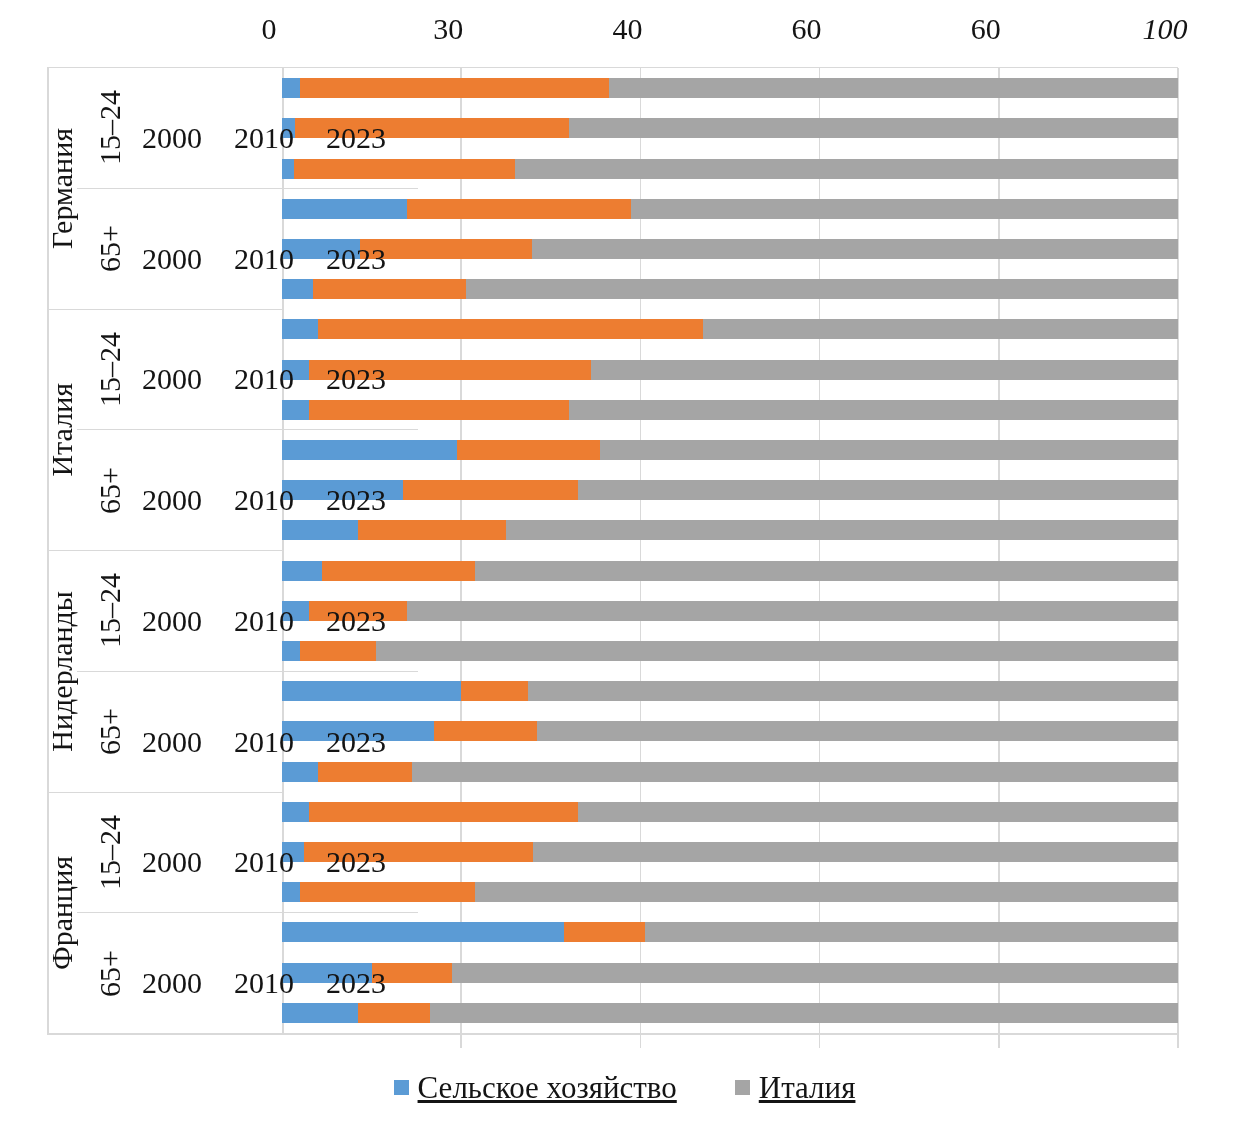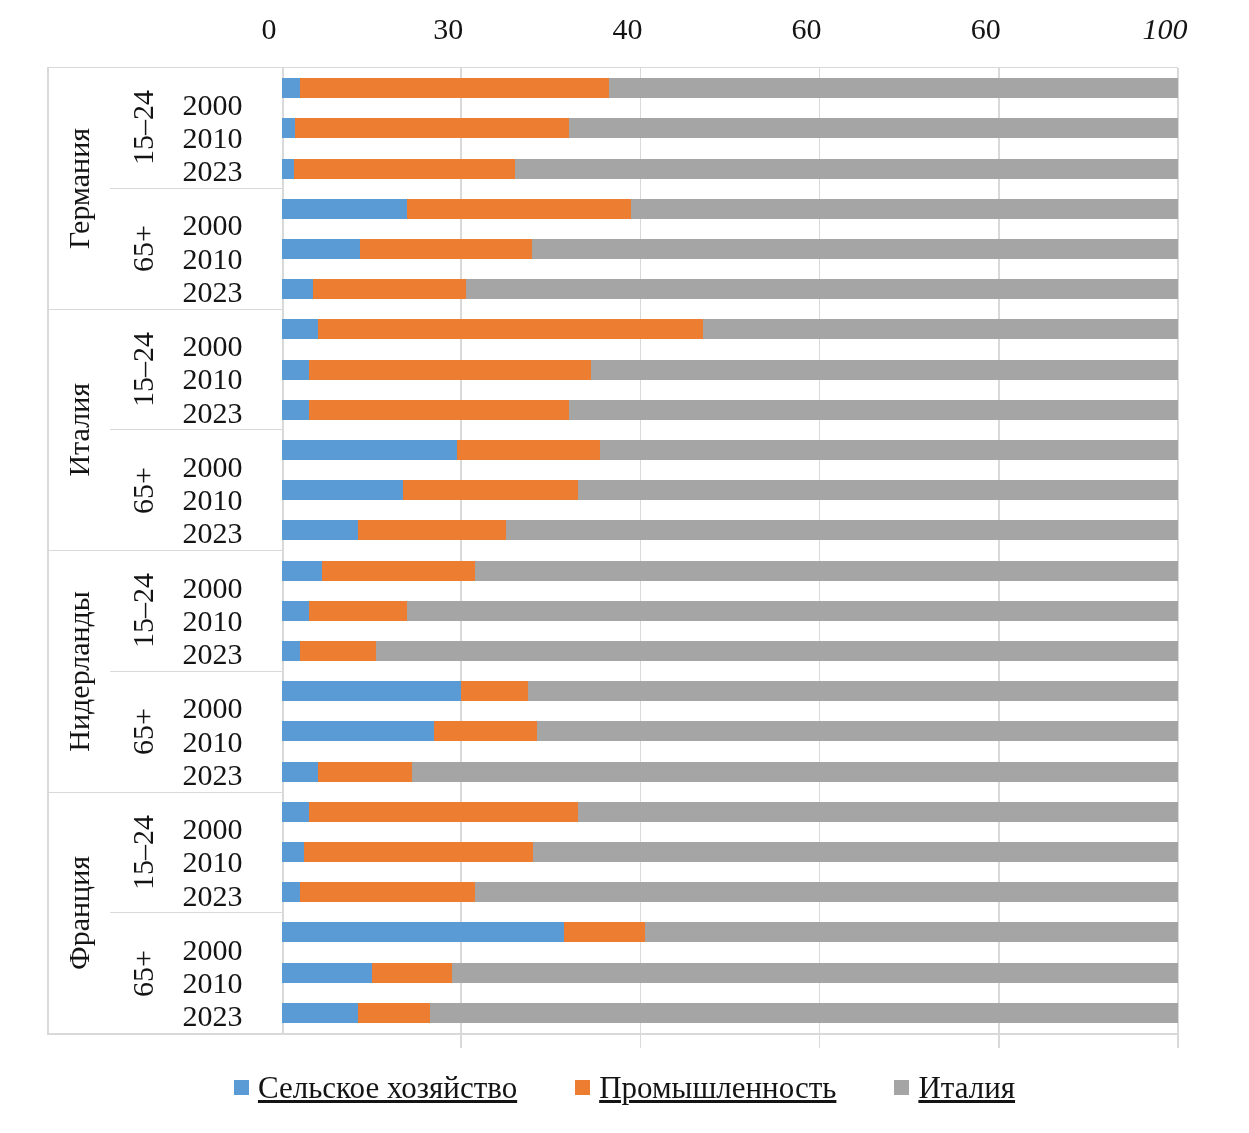--- a/index.html
+++ b/index.html
@@ -28,21 +28,21 @@
     width:63px;display:flex;align-items:center;justify-content:center;box-sizing:border-box;
   }
   .vtext{
     writing-mode:vertical-rl;transform:rotate(180deg);
     font-size:30px;line-height:1;white-space:nowrap;
   }
   .age-col{flex:1;display:flex;flex-direction:column;box-sizing:border-box;}
   .age-block{flex:1;display:flex;box-sizing:border-box;}
   .age-block.sep{border-top:1.5px solid #d9d9d9;}
   .age-cell{width:65px;display:flex;align-items:center;justify-content:center;box-sizing:border-box;}
-  .year-col{flex:1;display:flex;flex-direction:column;box-sizing:border-box;margin-top:20px;}
+  .year-col{flex:1;display:flex;box-sizing:border-box;margin-top:20px;}
   .year-cell{
     flex:1;display:flex;align-items:center;justify-content:center;
     box-sizing:border-box;padding-right:32px;
     font-size:30px;line-height:1;
   }
   
   #bars{position:absolute;left:282px;top:68px;width:896px;height:965px;z-index:1;}
   .track{position:absolute;left:0;height:20px;display:flex;}
   .seg{height:100%;}
   
@@ -309,20 +309,16 @@
     <div class="bline" style="left: 47px; top: 1033px; width: 1131px; height: 1.5px;"></div>
     <div class="bline" style="left: 47px; top: 66.5px; width: 1.5px; height: 966.5px;"></div>
     <div class="bline" style="left: 282px; top: 68px; width: 1.5px; height: 965px;"></div>
   </div>
 <div id="legend">
     <div class="legend-item">
       <span class="legend-swatch" style="background: rgb(91, 155, 213);"></span>
       <span class="legend-label">Сельское хозяйство</span>
     </div>
     <div class="legend-item">
-      <span class="legend-swatch" style="background: rgb(237, 125, 49);"></span>
-      <span class="legend-label">Промышленность</span>
-    </div>
-    <div class="legend-item">
       <span class="legend-swatch" style="background: rgb(165, 165, 165);"></span>
       <span class="legend-label">Италия</span>
     </div>
   </div>
 
 </body></html>

